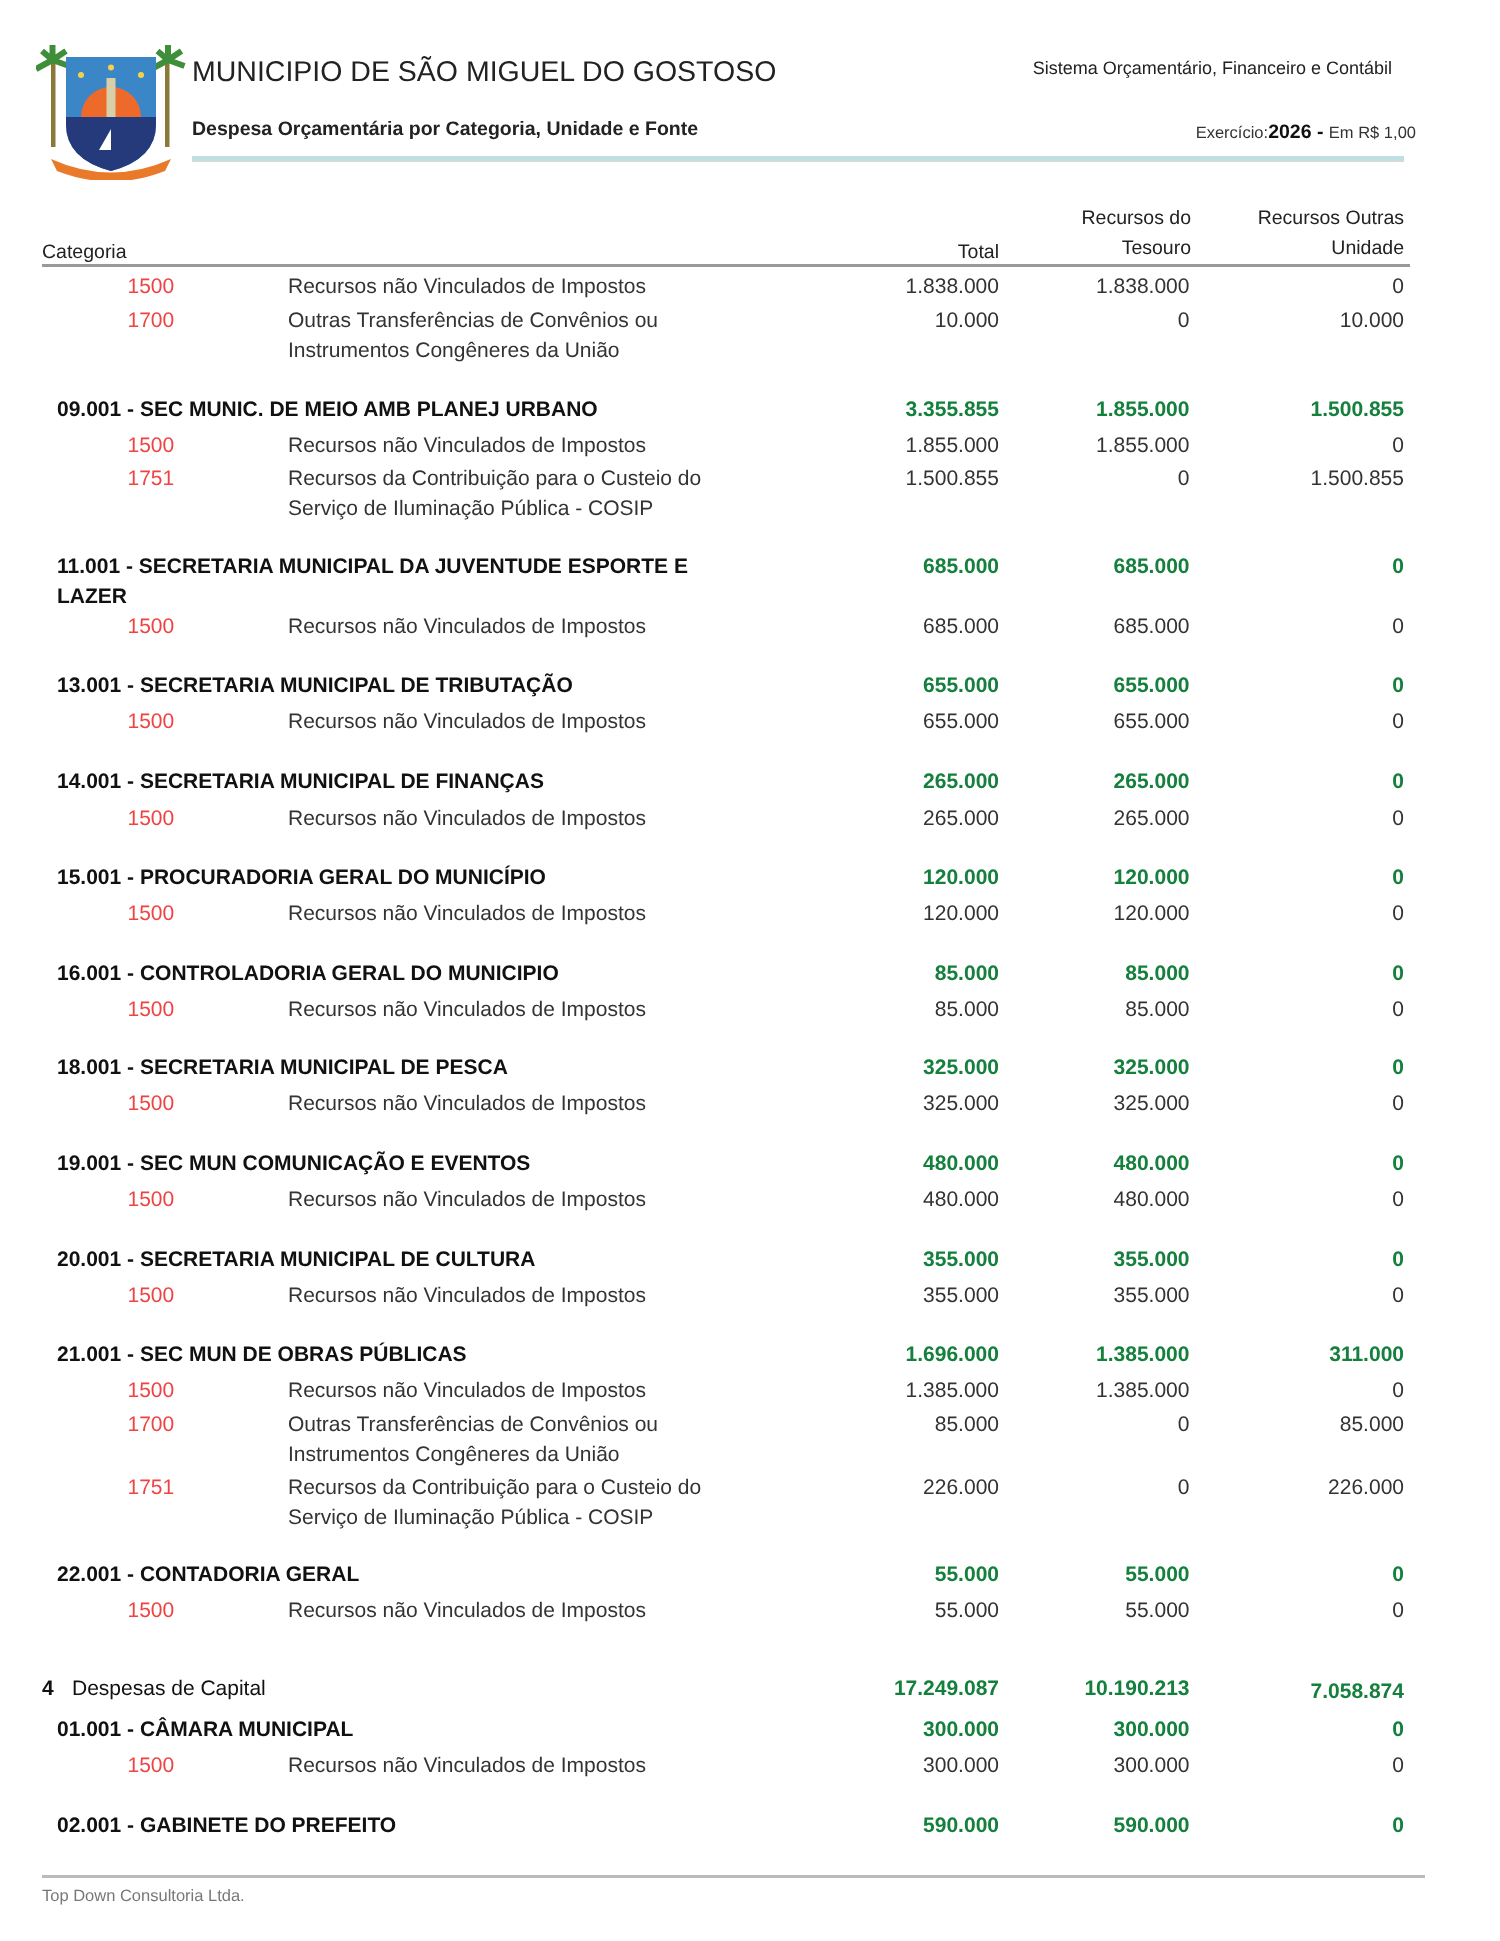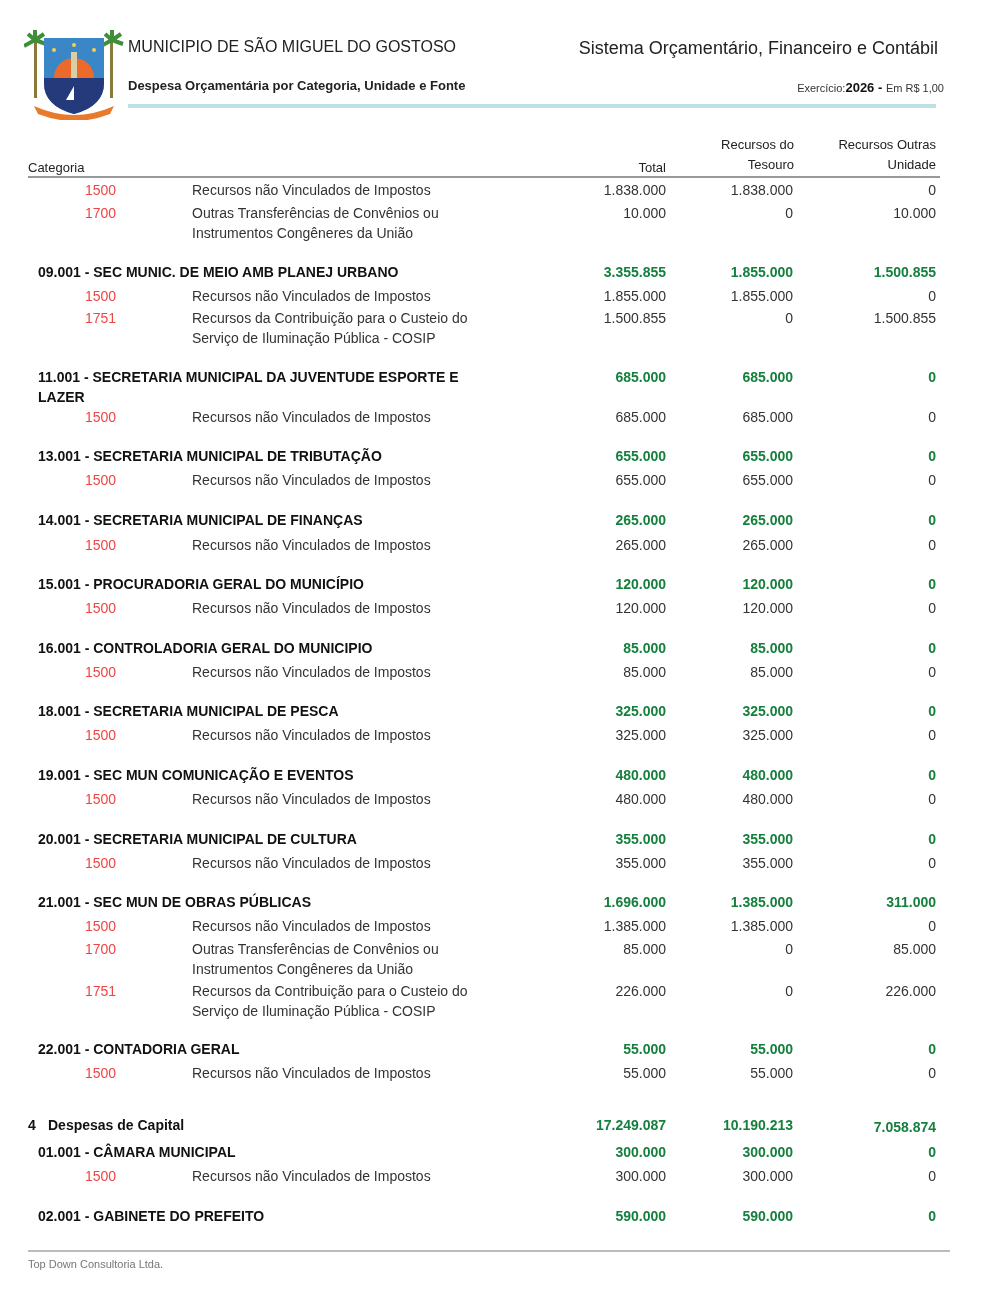--- a/index.html
+++ b/index.html
@@ -1,38 +1,38 @@
 <!DOCTYPE html>
 <html><head>
   <meta charset="utf-8">
   <style>
     html, body { margin: 0; padding: 0; background: #ffffff; }
     body { width: 1000px; height: 1294px; position: relative; font-family: "Liberation Sans", sans-serif; color: #222; overflow: hidden; }
     .abs { position: absolute; }
     .crest { left: 24px; top: 28px; width: 100px; height: 92px; }
-    .muni { left: 128px; top: 38px; font-size: 16px; color: #222; }
-    .system { right: 62px; top: 38px; font-size: 18px; color: #222; text-align: right; }
+    .muni { left: 128px; top: 38px; font-size: 19px; color: #222; }
+    .system { right: 72px; top: 38px; font-size: 12px; color: #222; text-align: right; }
     .report-title { left: 128px; top: 78px; font-size: 13px; font-weight: bold; color: #222; }
     .exercise { right: 56px; top: 80px; font-size: 11px; color: #333; }
     .exercise b { font-size: 13px; color: #111; }
     .header-rule { left: 128px; top: 104px; width: 808px; height: 3px; background: #bfe0e2; border-bottom: 1px solid #d8d8d8; }
 
     .colhead { font-size: 13px; font-weight: normal; color: #222; line-height: 20px; }
     .th-cat { left: 28px; top: 158px; }
     .th-total { left: 568px; width: 98px; text-align: right; top: 158px; }
     .th-tes { left: 680px; width: 114px; text-align: right; top: 135px; }
     .th-out { left: 806px; width: 130px; text-align: right; top: 135px; }
     .table-rule { left: 28px; top: 176px; width: 912px; height: 2px; background: #999; }
 
     .row { position: absolute; left: 0; width: 1000px; font-size: 14px; line-height: 20px; }
     .row .code { position: absolute; left: 85px; color: #ef4444; }
     .row .desc { position: absolute; left: 192px; width: 310px; color: #333; }
     .row .unit { position: absolute; left: 38px; width: 450px; font-weight: bold; color: #111; font-size: 14px; }
     .row .catn { position: absolute; left: 28px; font-weight: bold; color: #111; }
-    .row .catl { position: absolute; left: 48px; font-weight: bold; color: #111; }
+    .row .catl { position: absolute; left: 48px; font-weight: normal; color: #111; }
     .row .v1 { position: absolute; left: 560px; width: 106px; text-align: right; color: #333; }
     .row .v2 { position: absolute; left: 680px; width: 113px; text-align: right; color: #333; }
     .row .v3 { position: absolute; left: 806px; width: 130px; text-align: right; color: #333; }
     .row.bold .v1, .row.bold .v2, .row.bold .v3 { font-weight: bold; color: #15803d; }
 
     .footer-rule { left: 28px; top: 1250px; width: 922px; height: 2px; background: #bbb; }
     .footer { left: 28px; top: 1258px; font-size: 11px; color: #777; }
   </style>
 </head>
 <body>

